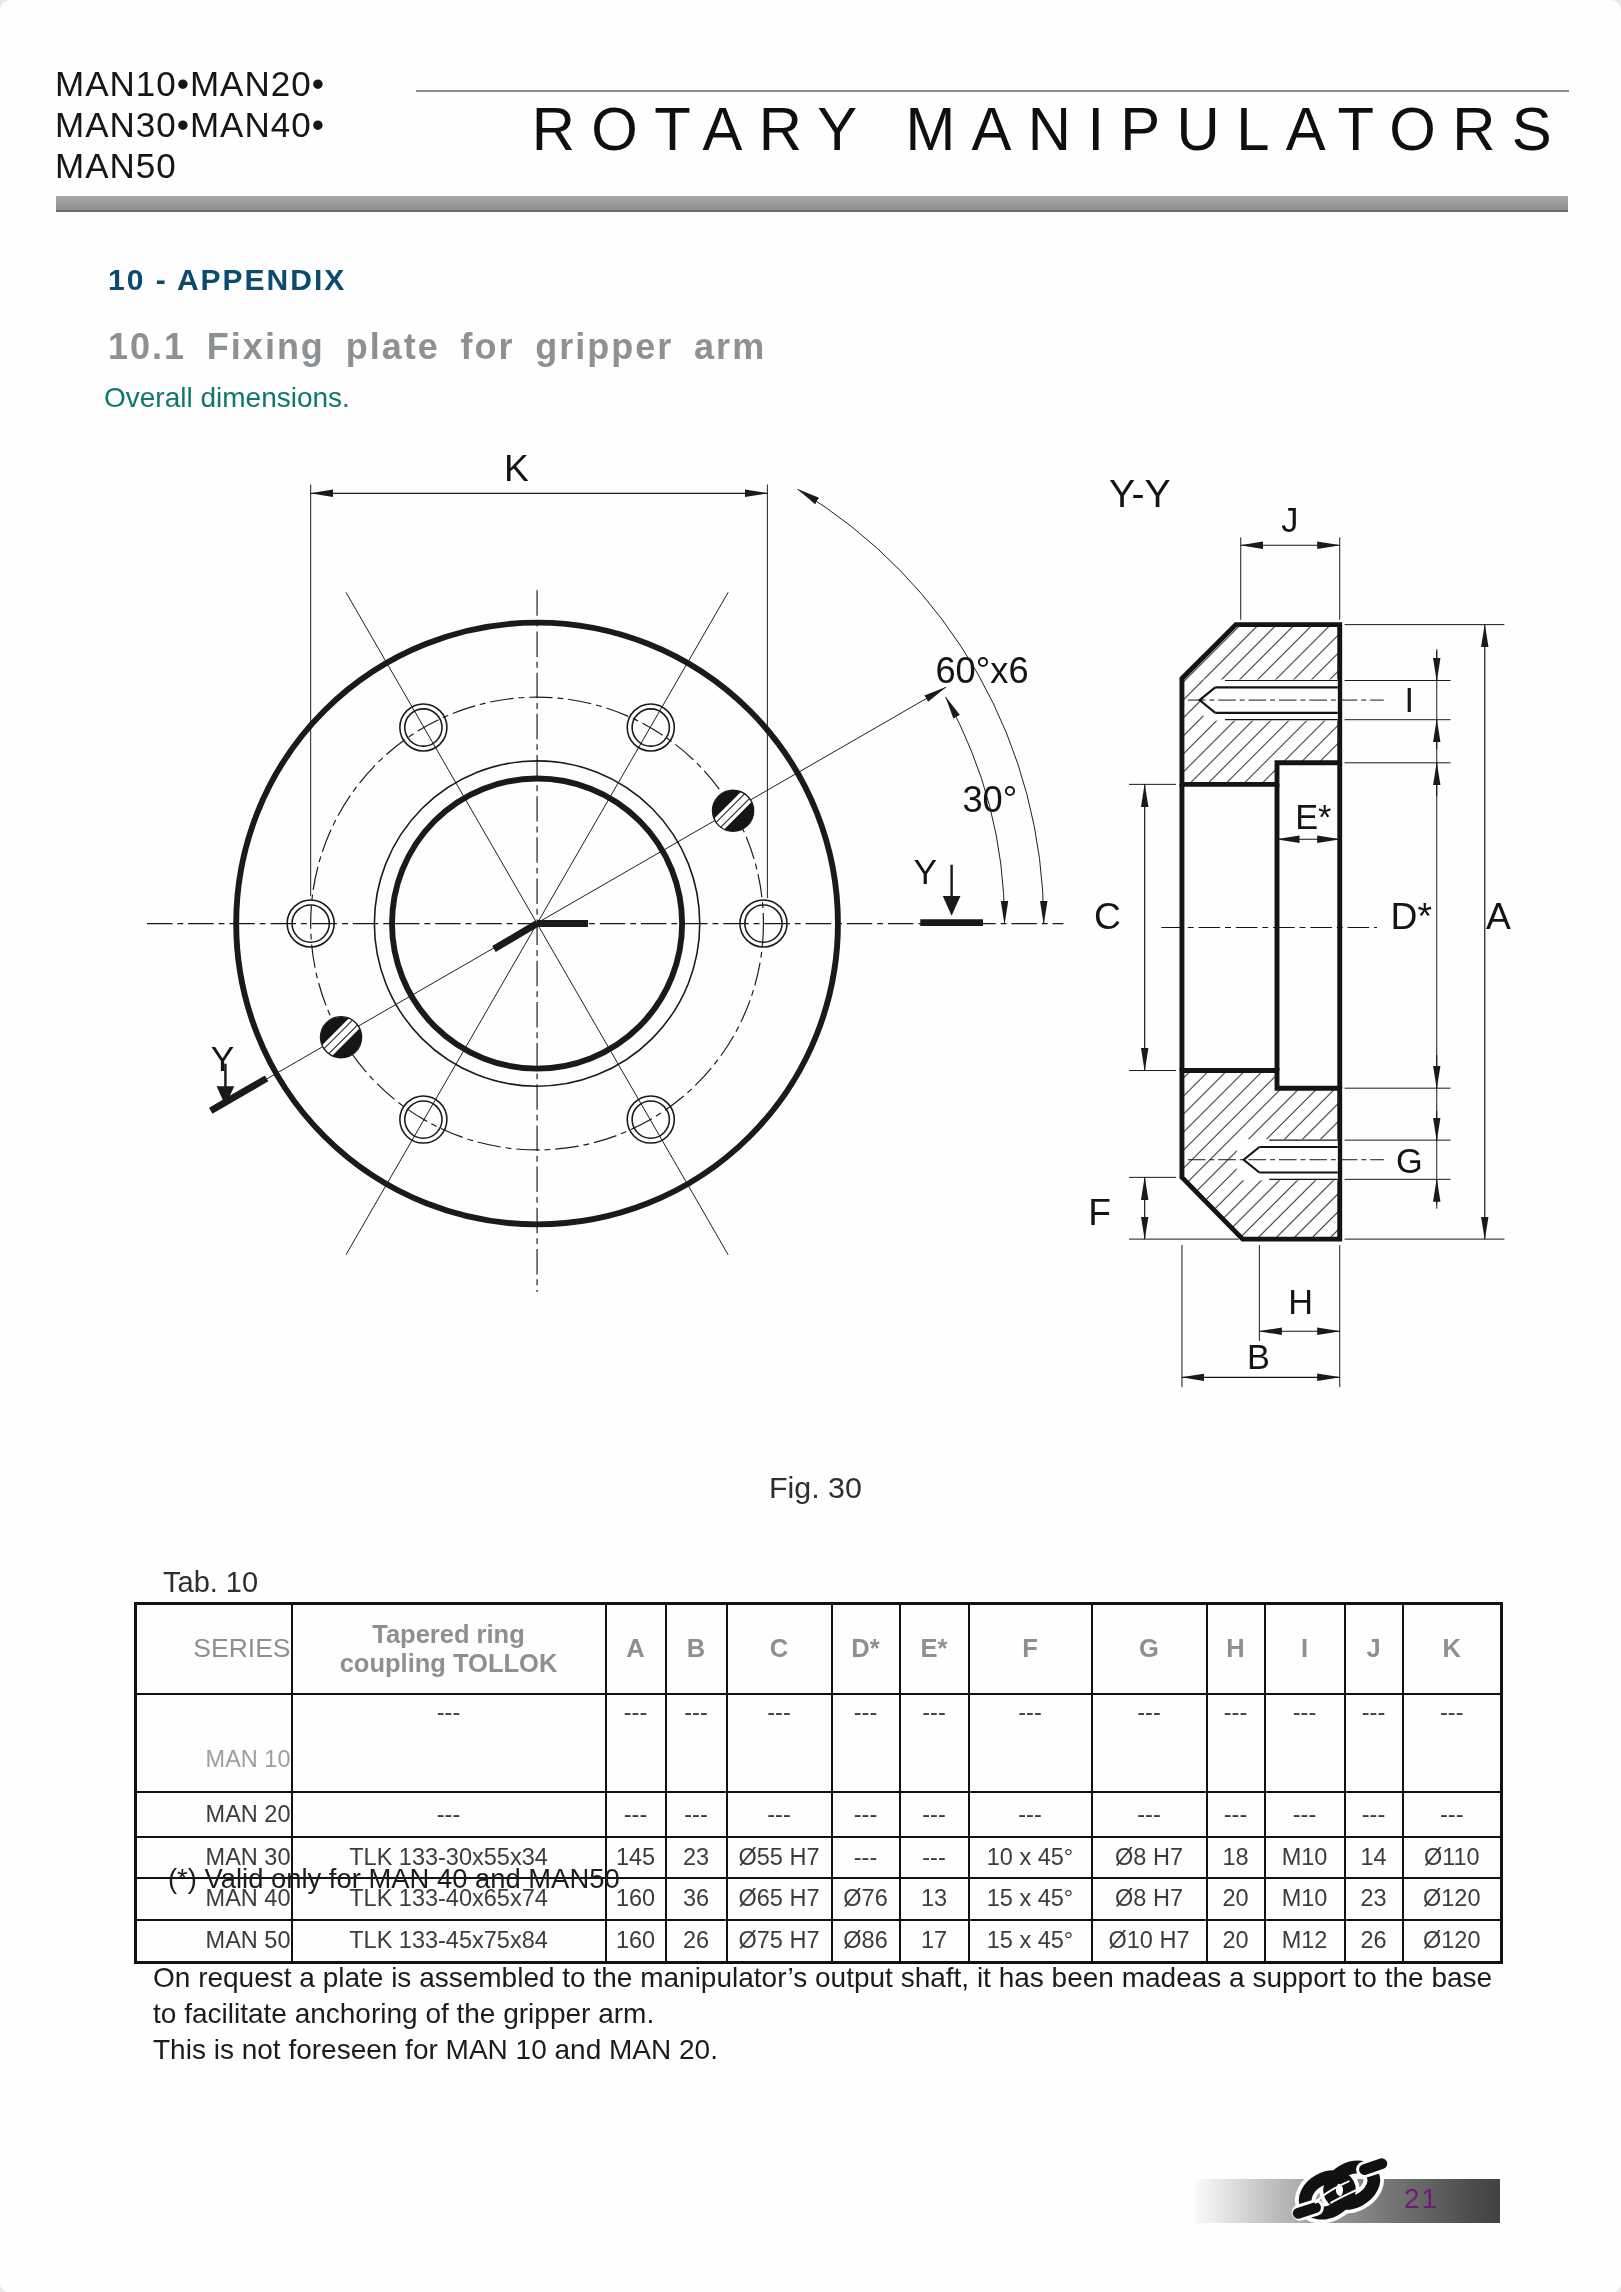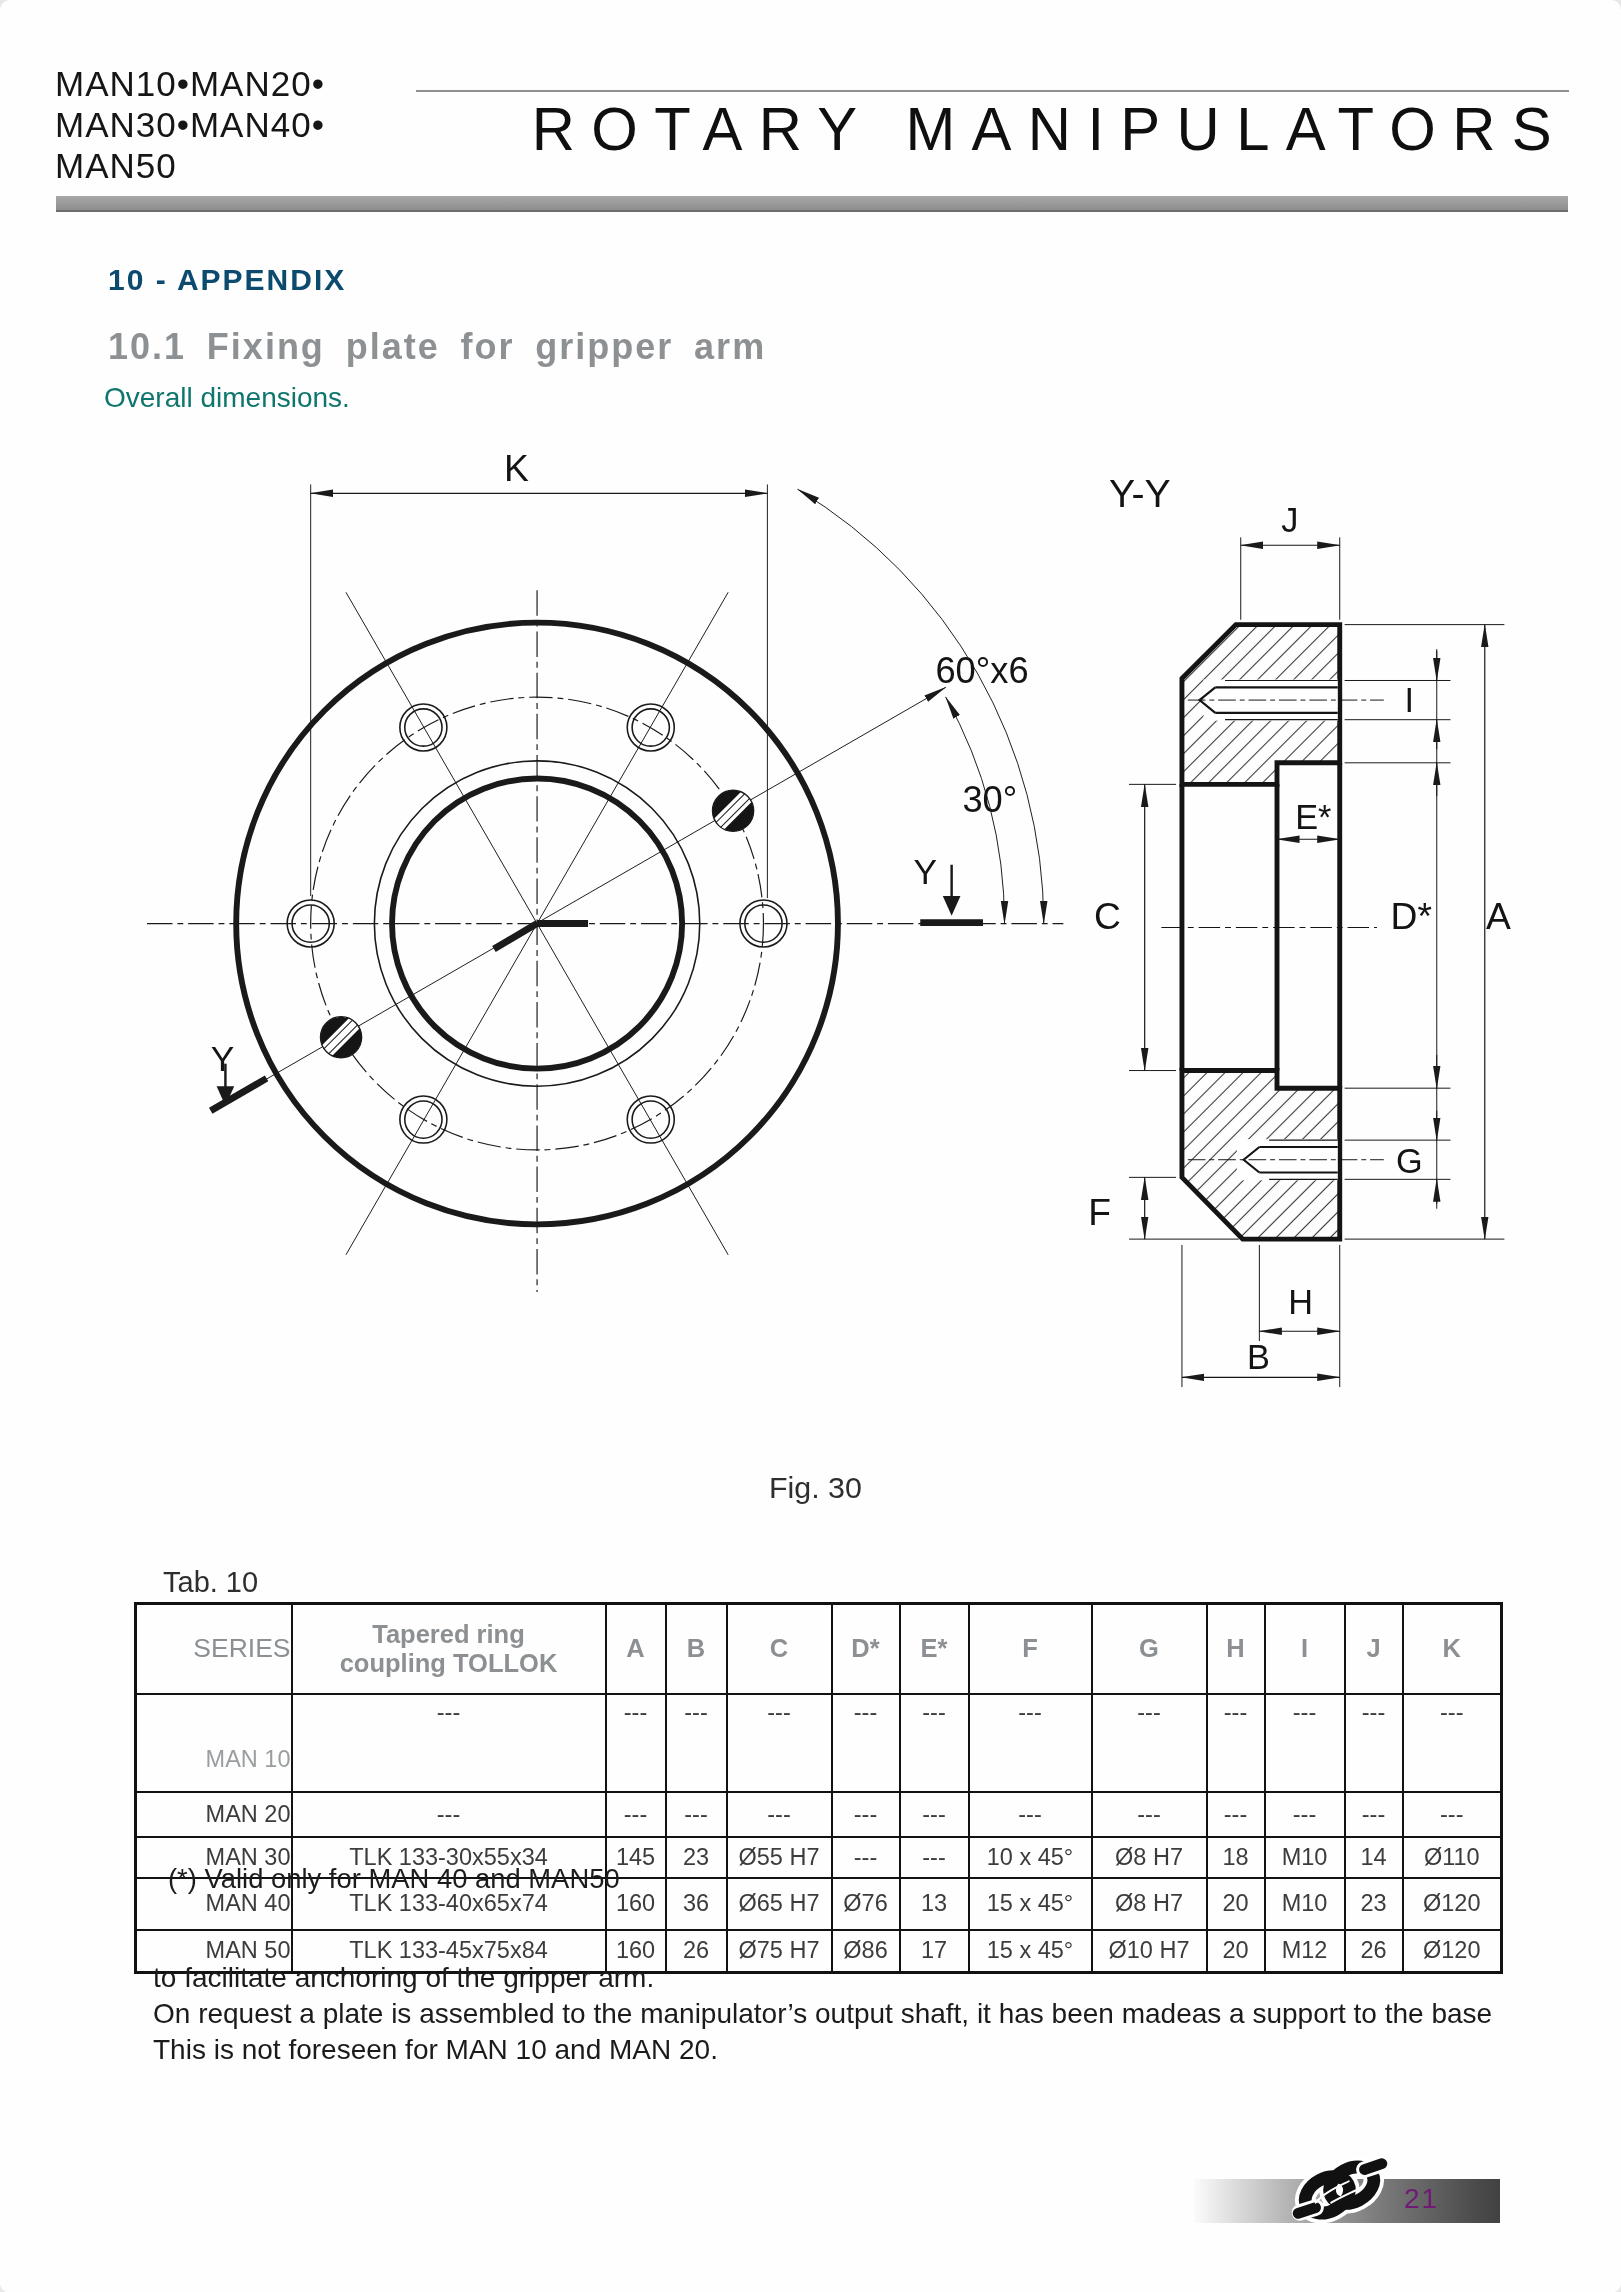--- a/index.html
+++ b/index.html
@@ -312,21 +312,21 @@
       <td class="val">Ø55 H7</td>
       <td class="val">---</td>
       <td class="val">---</td>
       <td class="val">10 x 45°</td>
       <td class="val">Ø8 H7</td>
       <td class="val">18</td>
       <td class="val">M10</td>
       <td class="val">14</td>
       <td class="val">Ø110</td>
     </tr>
-    <tr style="height:52px">
+    <tr style="height:42px">
       <td class="series val">MAN 40</td>
       <td class="val">TLK 133-40x65x74</td>
       <td class="val">160</td>
       <td class="val">36</td>
       <td class="val">Ø65 H7</td>
       <td class="val">Ø76</td>
       <td class="val">13</td>
       <td class="val">15 x 45°</td>
       <td class="val">Ø8 H7</td>
       <td class="val">20</td>
@@ -347,22 +347,22 @@
       <td class="val">20</td>
       <td class="val">M12</td>
       <td class="val">26</td>
       <td class="val">Ø120</td>
     </tr>
   </tbody>
     </table>
   <div class="abs" id="footnote">(*) Valid only for MAN 40 and MAN50</div>
 
   <div class="abs" id="body-par">
+    <div>On request a plate is assembled to the manipulator’s output shaft, it has been madeas a support to the base</div>
     <div>to facilitate anchoring of the gripper arm.</div>
-    <div>On request a plate is assembled to the manipulator’s output shaft, it has been madeas a support to the base</div>
     <div>This is not foreseen for MAN 10 and MAN 20.</div>
   </div>
 
   <div class="abs" id="footer-bar"></div>
   <svg class="abs" id="logo" viewBox="0 0 110 80">
     <g fill="none" stroke-linecap="round">
       <ellipse cx="42" cy="44" rx="24" ry="17" transform="rotate(-28 42 44)" stroke="#ffffff" stroke-width="21"></ellipse>
       <ellipse cx="67" cy="34" rx="24" ry="17" transform="rotate(-28 67 34)" stroke="#ffffff" stroke-width="21"></ellipse>
       <ellipse cx="42" cy="44" rx="24" ry="17" transform="rotate(-28 42 44)" stroke="#111111" stroke-width="13"></ellipse>
       <ellipse cx="67" cy="34" rx="24" ry="17" transform="rotate(-28 67 34)" stroke="#111111" stroke-width="13"></ellipse>

